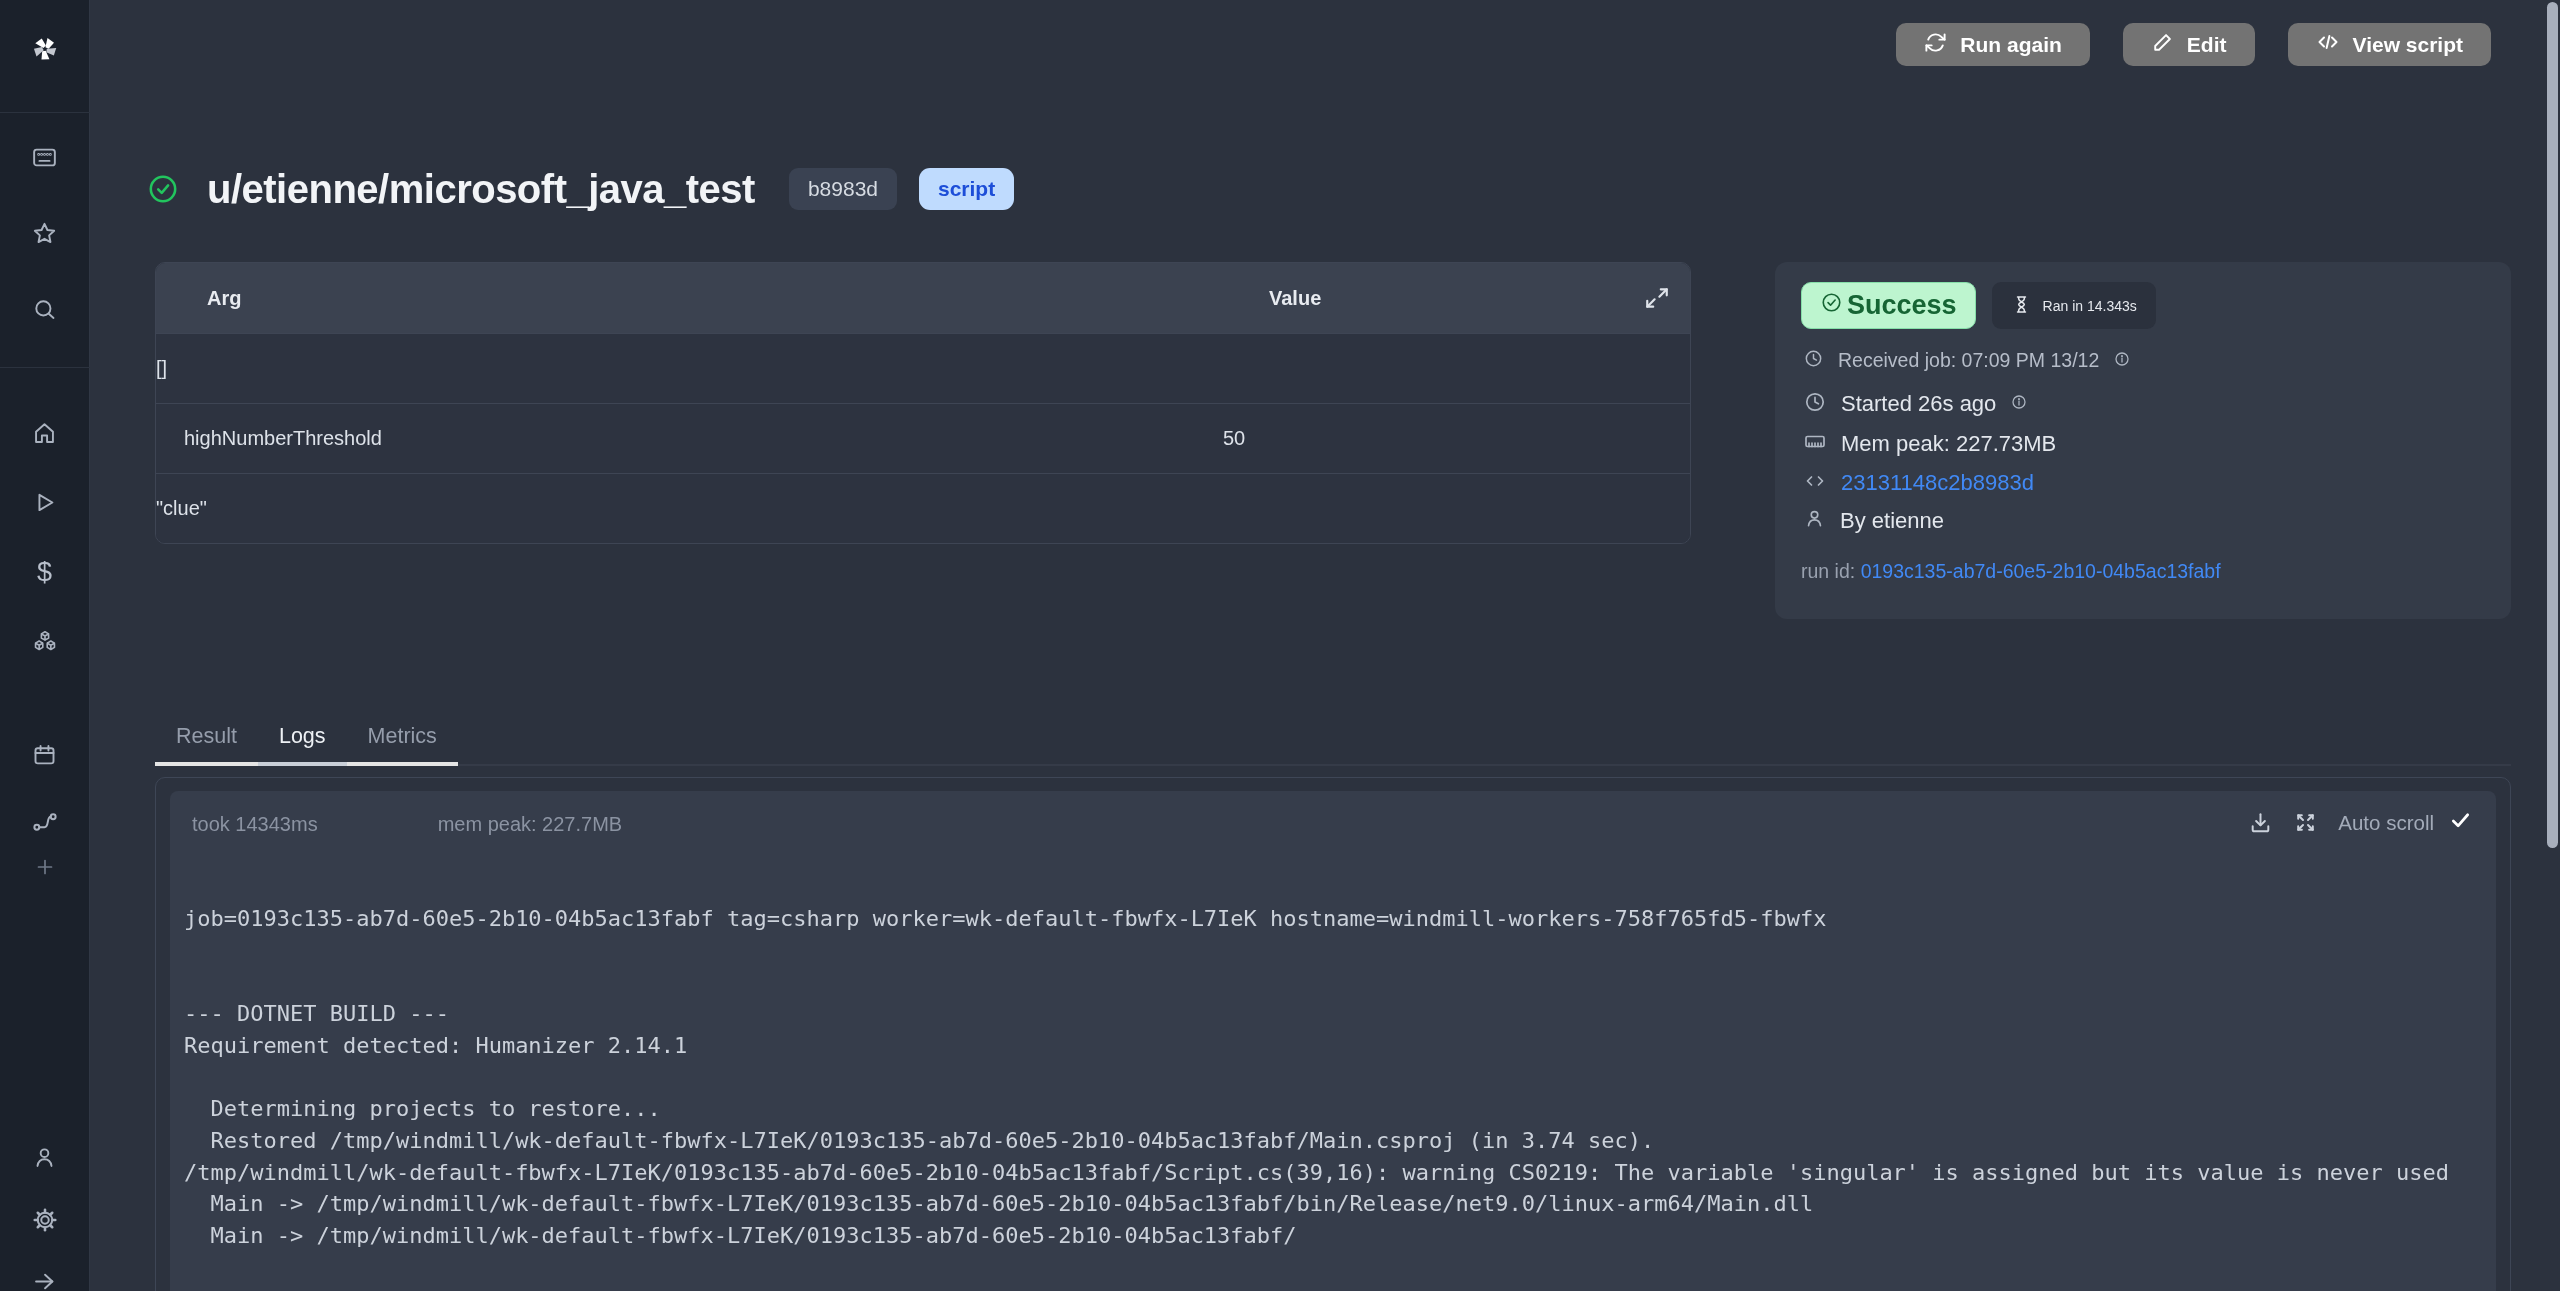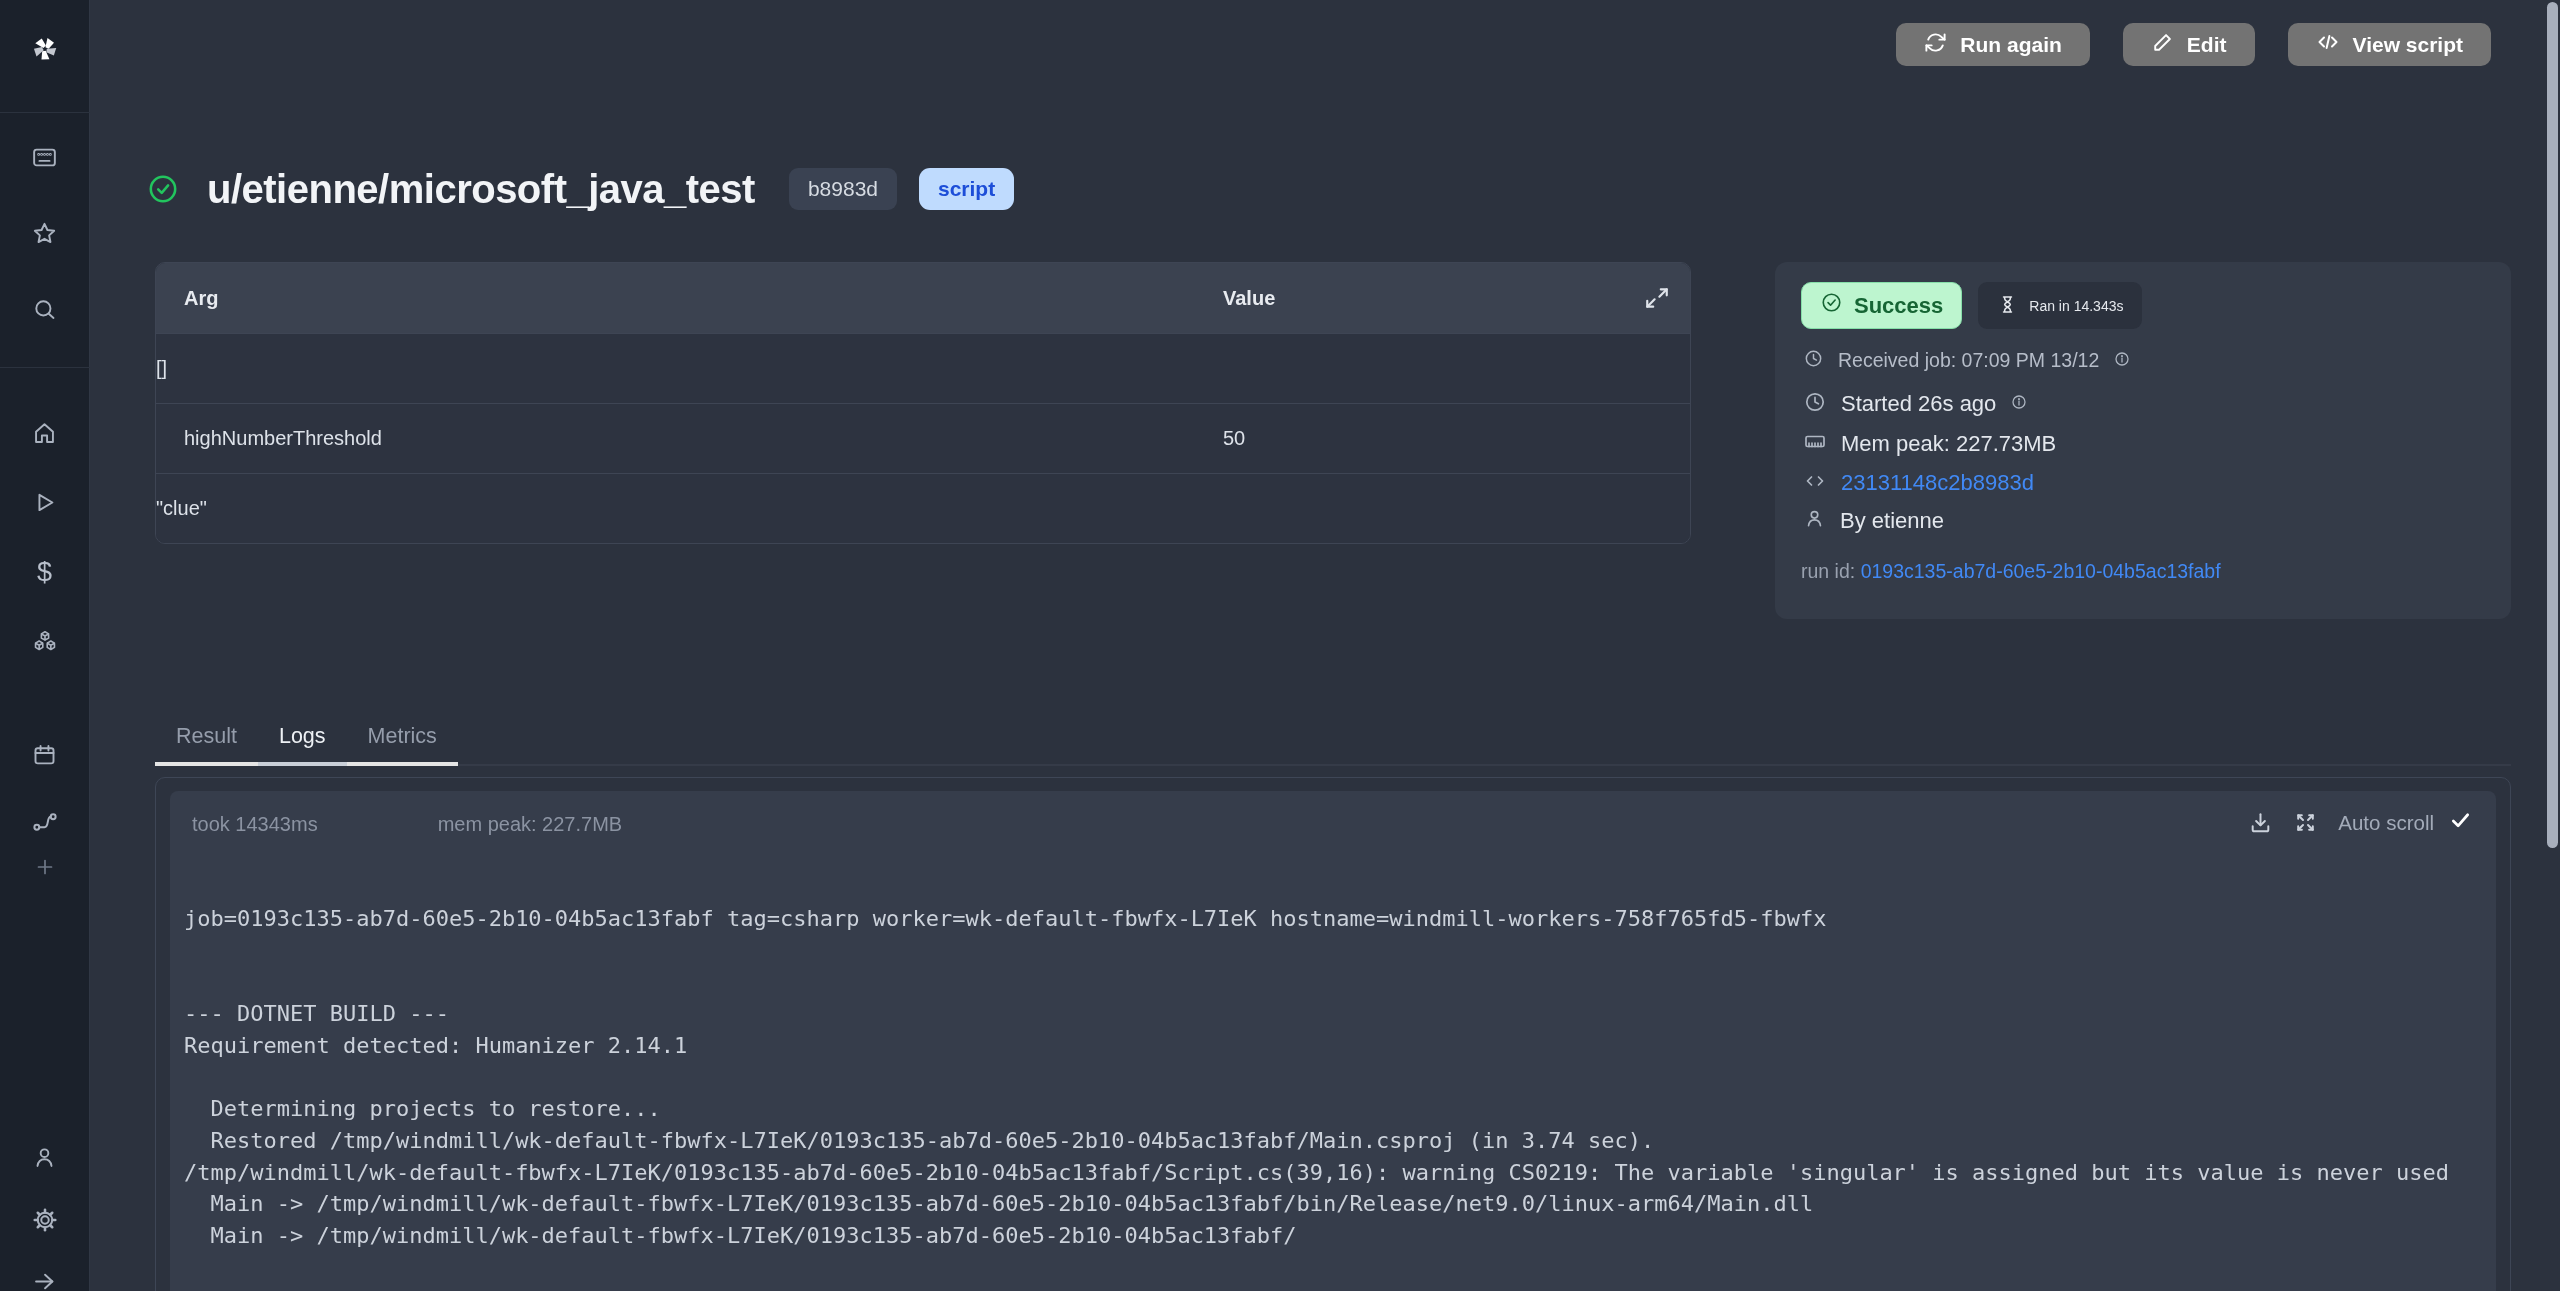--- a/index.html
+++ b/index.html
@@ -31,32 +31,32 @@
   
   .title-row { position:absolute; left:146px; top:160px; height:58px; display:flex; align-items:center; }
   .title-check { margin-right:27px; display:flex; }
   .page-title { font-size:40px; font-weight:800; color:#f2f4f7; letter-spacing:-0.5px; }
   .badge-hash { margin-left:34px; background:#3a4252; color:#d6dbe2; font-size:21px; padding:9px 19px; border-radius:9px; }
   .badge-kind { margin-left:22px; background:#bfdbfe; color:#1d4ed8; font-size:21px; font-weight:700; padding:9px 19px; border-radius:11px; }
 
   
   .args-table { position:absolute; left:155px; top:262px; width:1536px; border:1px solid #3e4554; border-radius:10px; overflow:hidden; }
   .t-head { display:flex; align-items:center; height:70px; background:#3b4250; position:relative; }
-  .t-head .cell { font-size:20px; font-weight:700; color:#e8ebf0; }
+  .t-head .cell { font-size:20px; font-weight:700; color:#e8ebf0;margin-left:23px; }
   .t-row { display:flex; align-items:center; height:70px; background:#2d3340; border-top:1px solid #3e4554; }
   .cell-arg { flex:0 0 1067px; padding-left:28px; }
   .cell-val { flex:1; }
   .t-row .cell { font-size:20px; color:#dde2e9; }
   .expand-btn { position:absolute; right:20px; top:50%; transform:translateY(-50%); cursor:pointer; display:flex; }
   .expand-btn svg, .log-icon svg { stroke:#dfe3ea; fill:none; stroke-width:2; stroke-linecap:round; stroke-linejoin:round; }
 
   
   .job-card { position:absolute; left:1775px; top:262px; width:736px; height:357px; background:#343b48; border-radius:12px; }
   .status-row { position:absolute; left:26px; top:20px; display:flex; gap:16px; align-items:center; }
-  .success-badge { height:47px; display:flex; align-items:center; gap:11px; background:#bdf5cf; color:#166534; border:1px solid #86dfa9; font-size:22px; font-weight:700; padding:0 18px; border-radius:10px; }
+  .success-badge { height:47px; display:flex; align-items:center; gap:4px; background:#bdf5cf; color:#166534; border:1px solid #86dfa9; font-size:27px; font-weight:700; padding:0 18px; border-radius:10px; }
   .success-badge svg { stroke:#166534; fill:none; stroke-width:1.7; stroke-linecap:round; stroke-linejoin:round; }
   .duration-chip { height:47px; display:flex; align-items:center; gap:11px; background:#2b313d; color:#e6e9ee; font-size:14px; font-weight:500; padding:0 19px; border-radius:9px; }
   .duration-chip svg { stroke:#e6e9ee; fill:none; stroke-width:1.8; stroke-linecap:round; stroke-linejoin:round; }
   .info-row { position:absolute; left:28px; display:flex; align-items:center; gap:14px; }
   .info-row svg { stroke:#aeb6c2; fill:none; stroke-width:1.7; stroke-linecap:round; stroke-linejoin:round; flex:none; }
   .txt-sm { font-size:19.5px; color:#b6bdc9; }
   .txt-md { font-size:22px; color:#e3e7ed; }
   .link { color:#4189f5; cursor:pointer; text-decoration:none; }
   .runid-row { position:absolute; left:26px; font-size:19.5px; color:#99a1af; }
 

